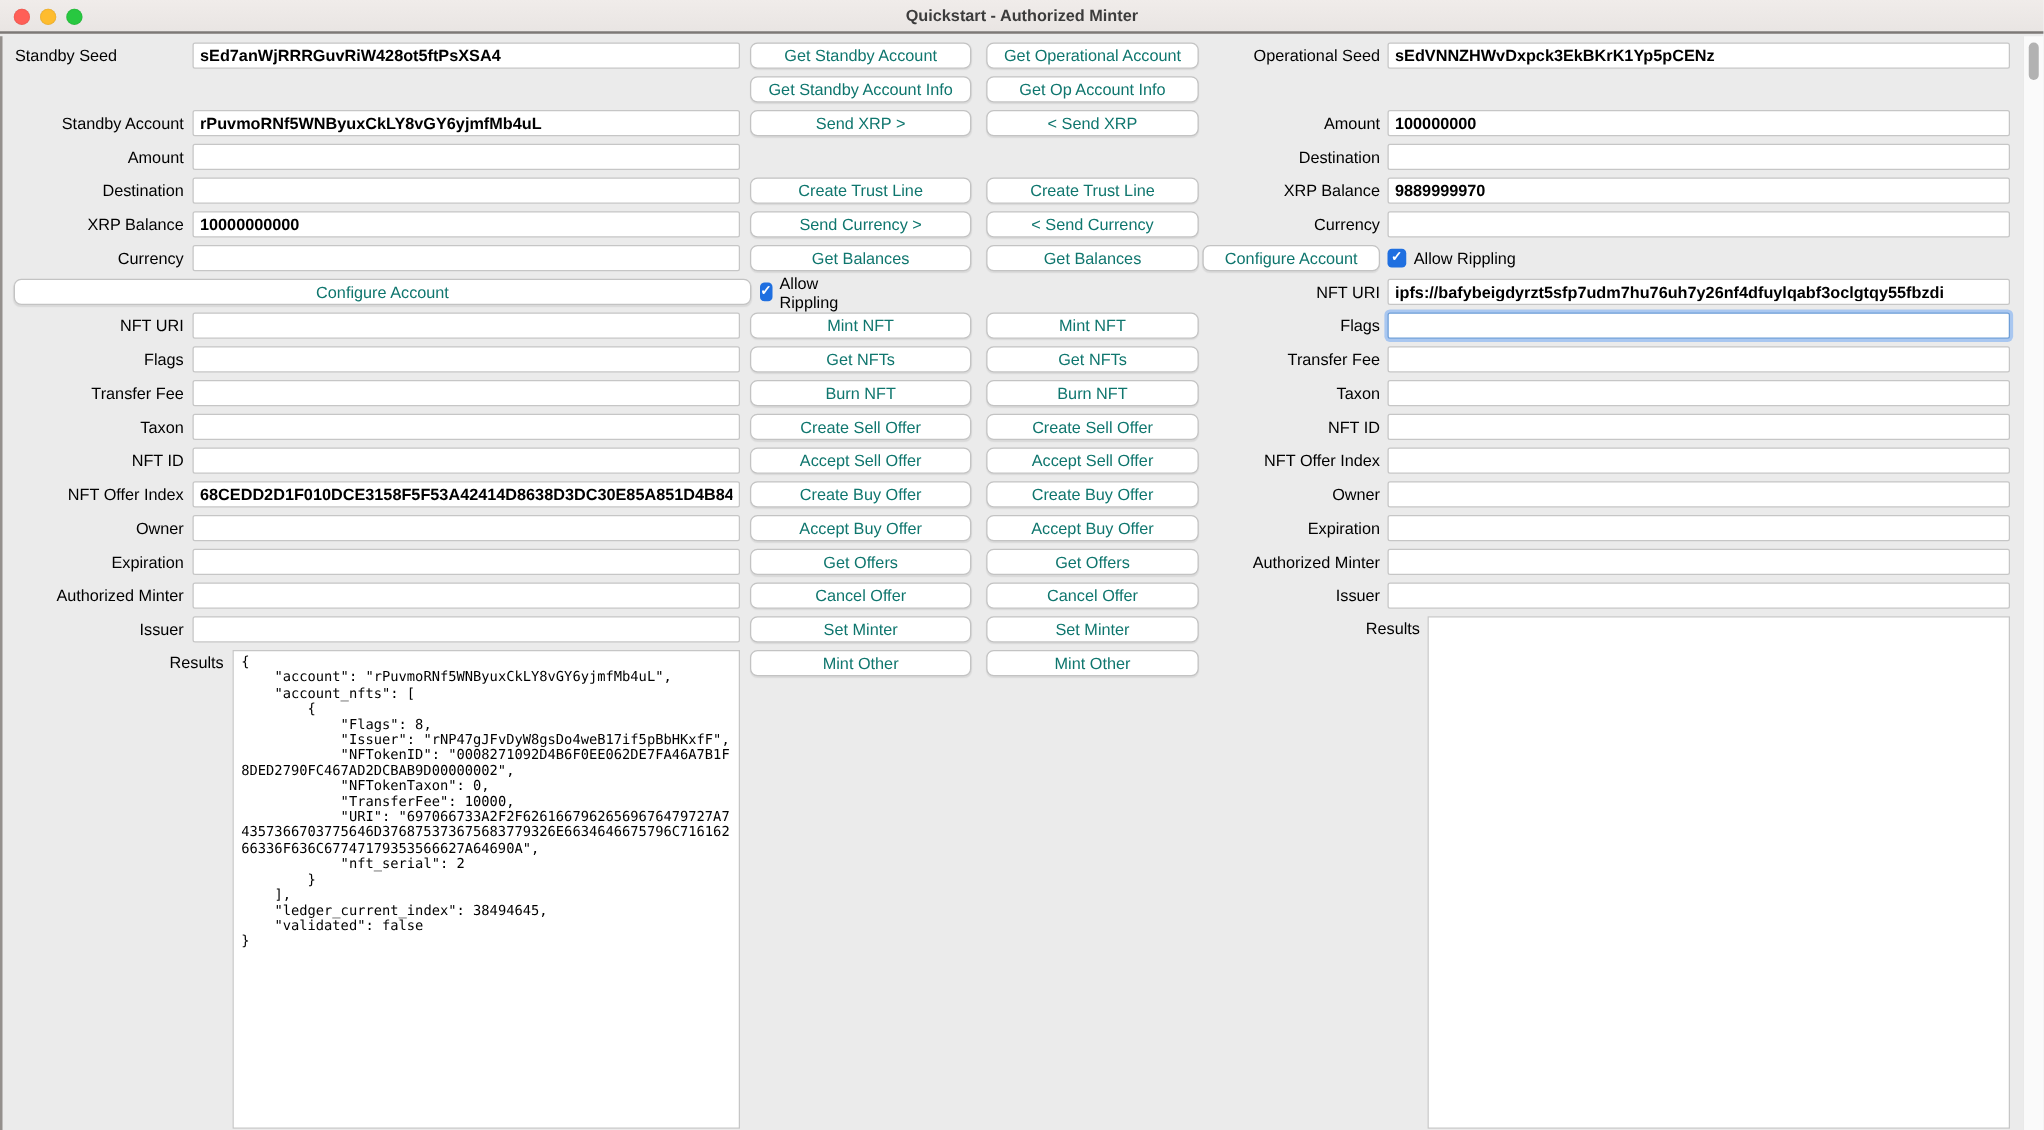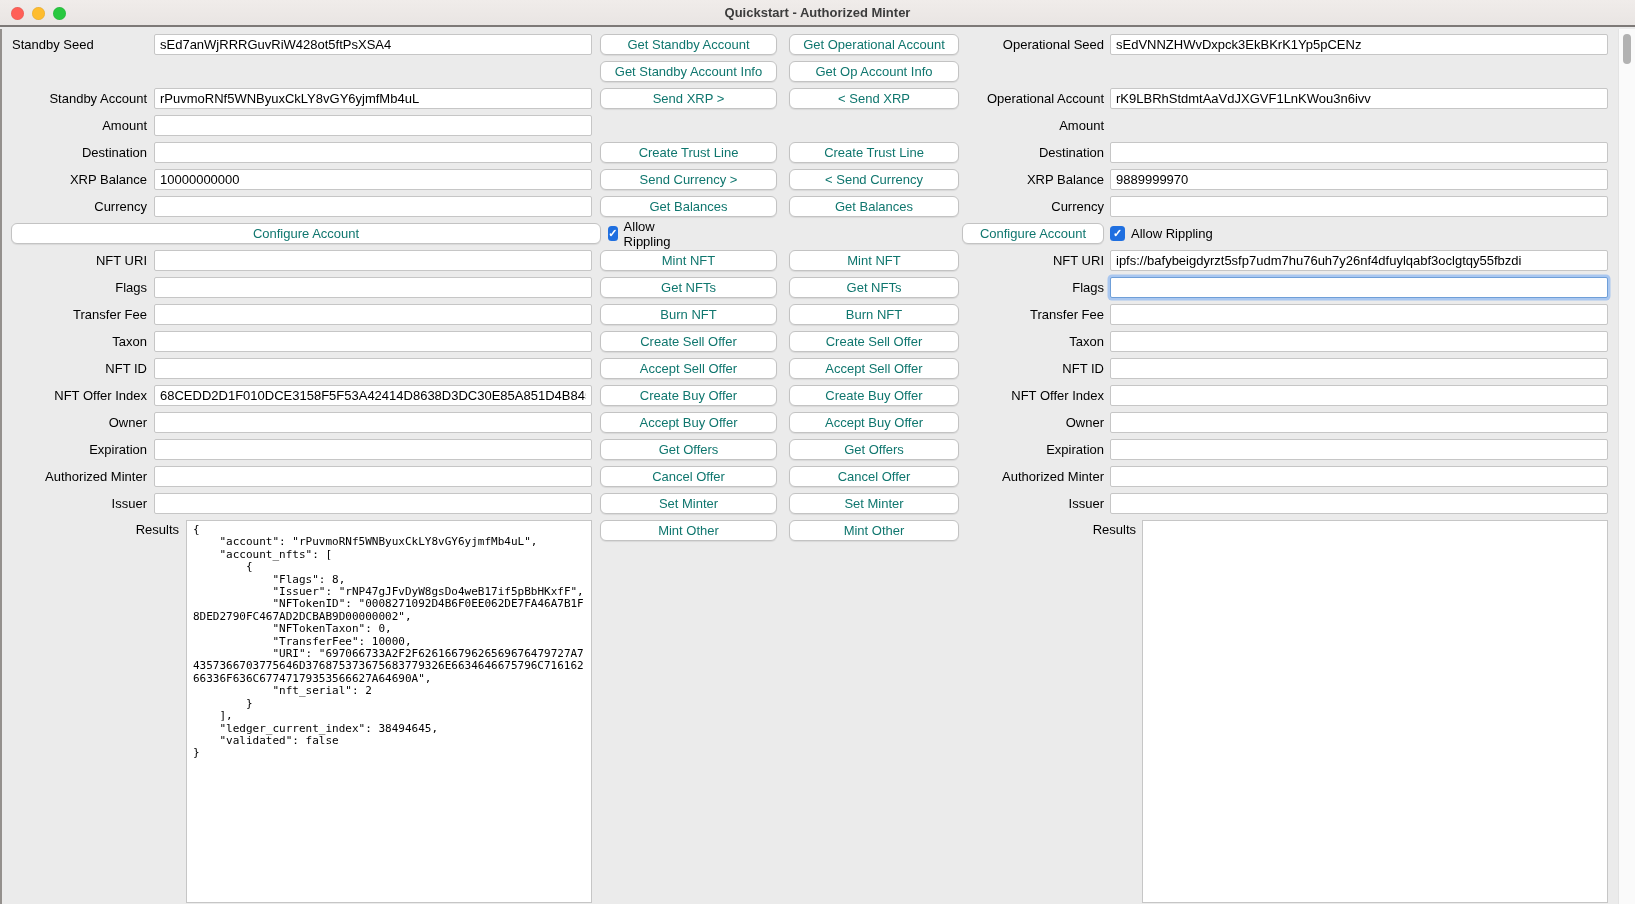--- a/index.html
+++ b/index.html
@@ -23,21 +23,21 @@
   .p-btn1  { width:188px; padding-left:8px;  padding-right:3px; }
   .p-btn2  { width:182px; padding-left:9px;  padding-right:3px; }
   .p-right { flex:1; padding-right:10px; }
 
   .row { height:21px; margin-bottom:6px; display:flex; align-items:center; flex:0 0 auto; }
   .lbl { flex:0 0 145px; text-align:right; white-space:nowrap; font-size:13px; }
   .lbl.seedL { text-align:left; padding-left:10px; }
   .p-right .lbl { flex:0 0 142px; }
 
   input.field { flex:1; height:21px; margin-left:7px; border:1px solid #c6c6c6; border-radius:2px;
-    background:#fff; padding:0 5px; font-family:"Liberation Sans",sans-serif; font-size:13px; color:#000; outline:none; }
+    background:#fff; padding:0 5px; font-family:"Liberation Sans",sans-serif; font-size:13px; color:#000; outline:none;font-weight:bold; }
   .p-right input.field { margin-left:6px; }
   input.field.focused { border:1px solid #6f9fd8; box-shadow:0 0 0 2.5px #a9c7f0; position:relative; z-index:2; }
 
   button.act { display:block; width:100%; height:21px; border:1px solid #c3c3c3; border-radius:6px;
     background:#fff; font-family:"Liberation Sans",sans-serif; font-size:13px; color:#0f766e;
     box-shadow:0 1px 1px rgba(0,0,0,.08); padding:0 2px; }
   .cfg-btn  { width:137px; margin-left:9px;  flex:0 0 auto; }
   .cfg-btn-r{ width:138px; margin-left:4px;  flex:0 0 auto; }
 
   .chk-wrap { display:flex; align-items:center; margin-left:7px; }
@@ -284,25 +284,22 @@
         </div>
     </div>
 
     <div class="panel p-right">
       <div class="row">
         <span class="lbl">Operational Seed</span>
         <input class="field" readonly="" value="sEdVNNZHWvDxpck3EkBKrK1Yp5pCENz" style="">
       </div>
       <div class="row"></div>
       <div class="row">
-        <span class="lbl">Operational Account</span>
-        <input class="field" readonly="" value="rK9LBRhStdmtAaVdJXGVF1LnKWou3n6ivv" style="">
-      </div>
-      <div class="row">
         <span class="lbl">Amount</span>
+        <input class="field" readonly="" value="100000000" style="">
       </div>
       <div class="row">
         <span class="lbl">Destination</span>
         <input class="field" readonly="" value="" style="">
       </div>
       <div class="row">
         <span class="lbl">XRP Balance</span>
         <input class="field" readonly="" value="9889999970" style="">
       </div>
       <div class="row">

